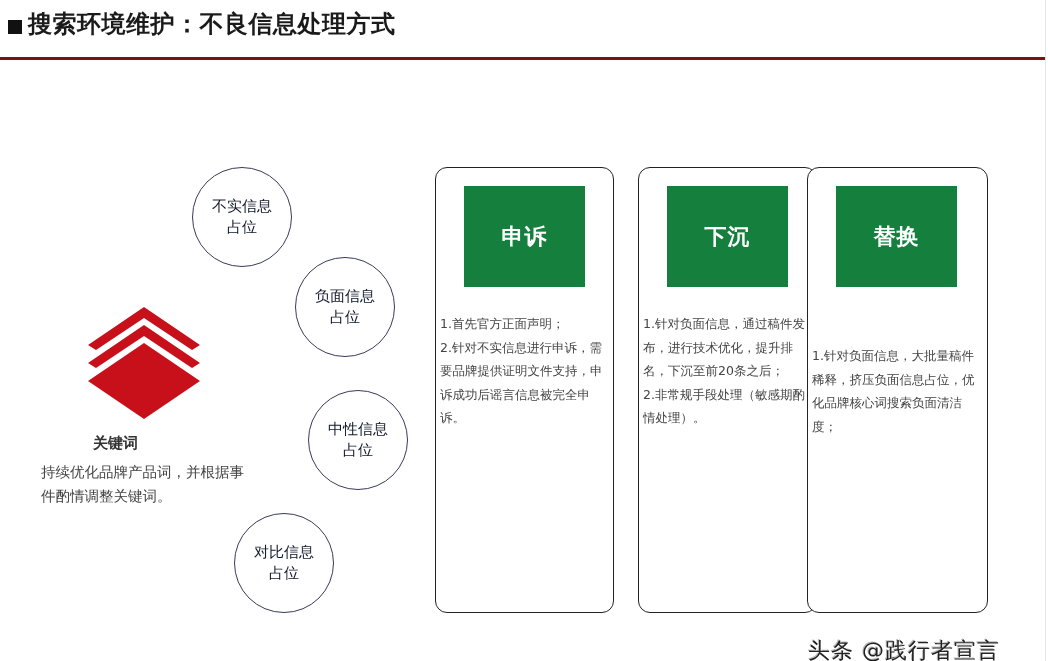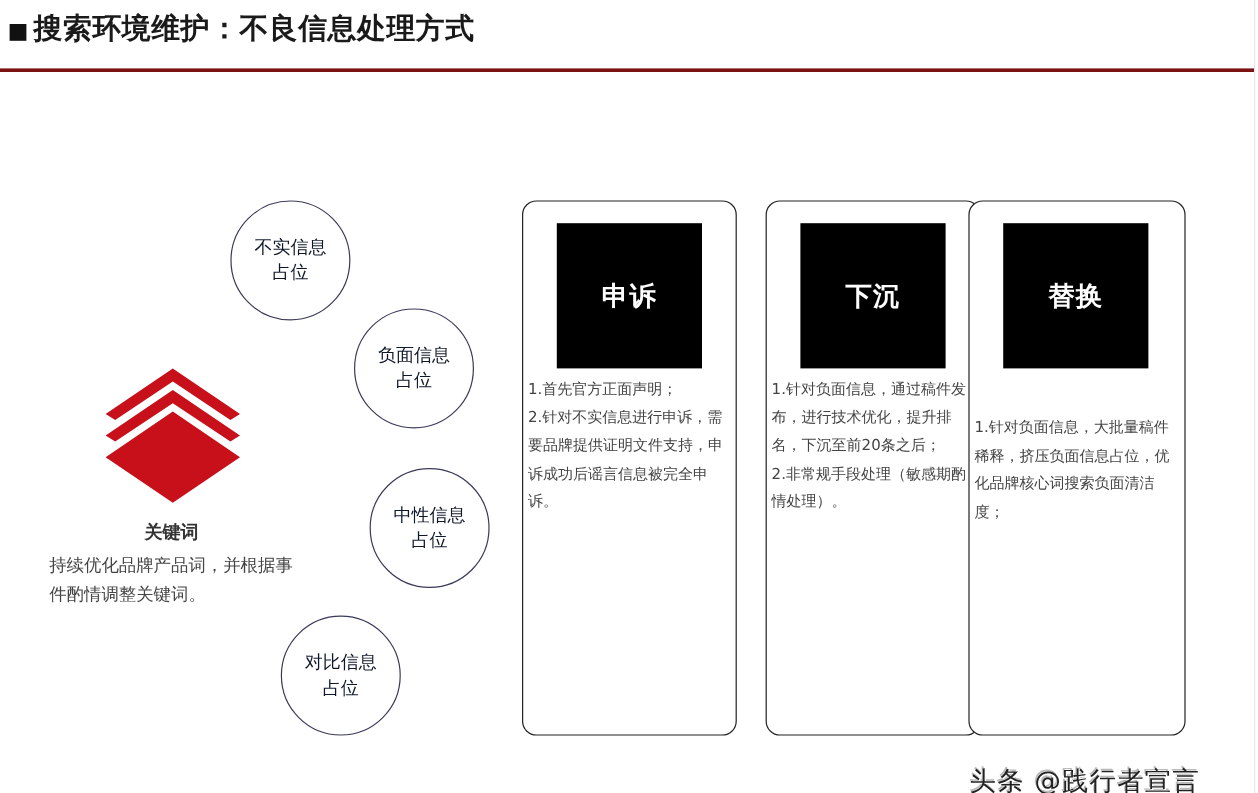--- a/index.html
+++ b/index.html
@@ -6,30 +6,30 @@
     html, body { width: 1048px; height: 661px; background: #ffffff; overflow: hidden; }
     body { position: relative; font-family: "DejaVu Sans", "Liberation Sans", sans-serif; color: #333; }
 
     .title-bar { position: absolute; left: 0; top: 0; width: 1048px; height: 62px; }
     .title-bullet { position: absolute; left: 8px; top: 20px; width: 14px; height: 14px; background: #111; }
     .title-text { position: absolute; left: 28px; top: 8px; font-size: 24px; font-weight: bold; color: #1a1a1a; letter-spacing: 0.5px; white-space: nowrap; }
     .title-rule { position: absolute; left: 0; top: 57px; width: 1045px; height: 3px; background: #7a1212; }
     .right-edge { position: absolute; left: 1045px; top: 0; width: 1px; height: 661px; background: #e6e6e6; }
 
     .keyword-icon { position: absolute; left: 84px; top: 305px; width: 120px; height: 120px; }
-    .keyword-title { position: absolute; left: 93px; top: 434px; width: 100px; text-align: center; font-size: 15px; font-weight: bold; color: #333; }
+    .keyword-title { position: absolute; left: 93px; top: 434px; width: 100px; font-size: 15px; font-weight: bold; color: #333; }
     .keyword-desc { position: absolute; left: 41px; top: 460px; width: 205px; font-size: 14.5px; line-height: 24px; color: #444; }
 
     .circle { position: absolute; width: 100px; height: 100px; border: 1px solid #3a3a5a; border-radius: 50%;
               display: flex; align-items: center; justify-content: center; text-align: center;
               font-size: 15px; line-height: 21px; color: #0f172a; background: #fff; }
     .circle span { display: block; width: 70px; }
 
     .card { position: absolute; top: 167px; height: 446px; border: 1px solid #222; border-radius: 12px; background: #fff; }
-    .card-head { position: absolute; top: 18px; width: 121px; height: 121px; background: #000000;
+    .card-head { position: absolute; top: 18px; width: 121px; height: 101px; background: #15803d;
                  display: flex; align-items: center; justify-content: center;
                  color: #fff; font-size: 22px; font-weight: bold; letter-spacing: 1px; }
     .card-body { position: absolute; left: 4px; right: 4px; font-size: 12.5px; line-height: 23.5px; color: #444; }
 
     .watermark { position: absolute; left: 808px; top: 614px; font-size: 22px; color: #222; letter-spacing: 1px; white-space: nowrap;
                  text-shadow: 1px 1px 0 #fff, -1px -1px 0 #bbb; margin-top: 22px; }
   </style>
 </head>
 <body>
 

